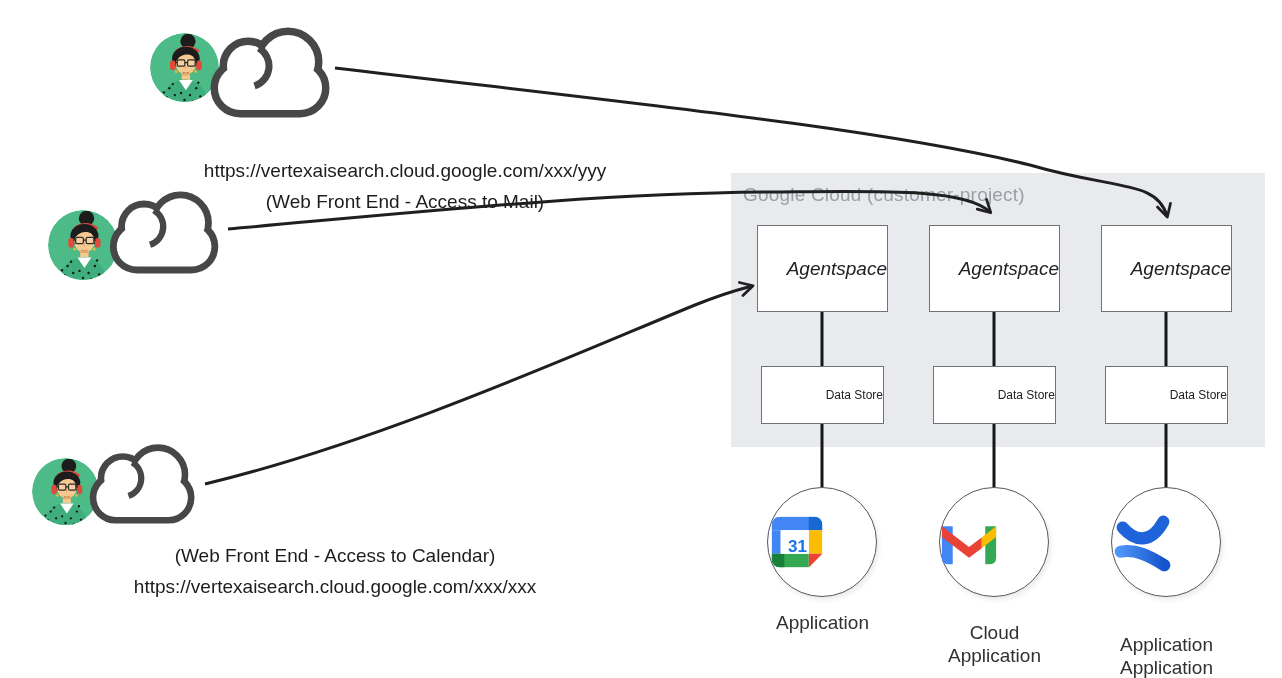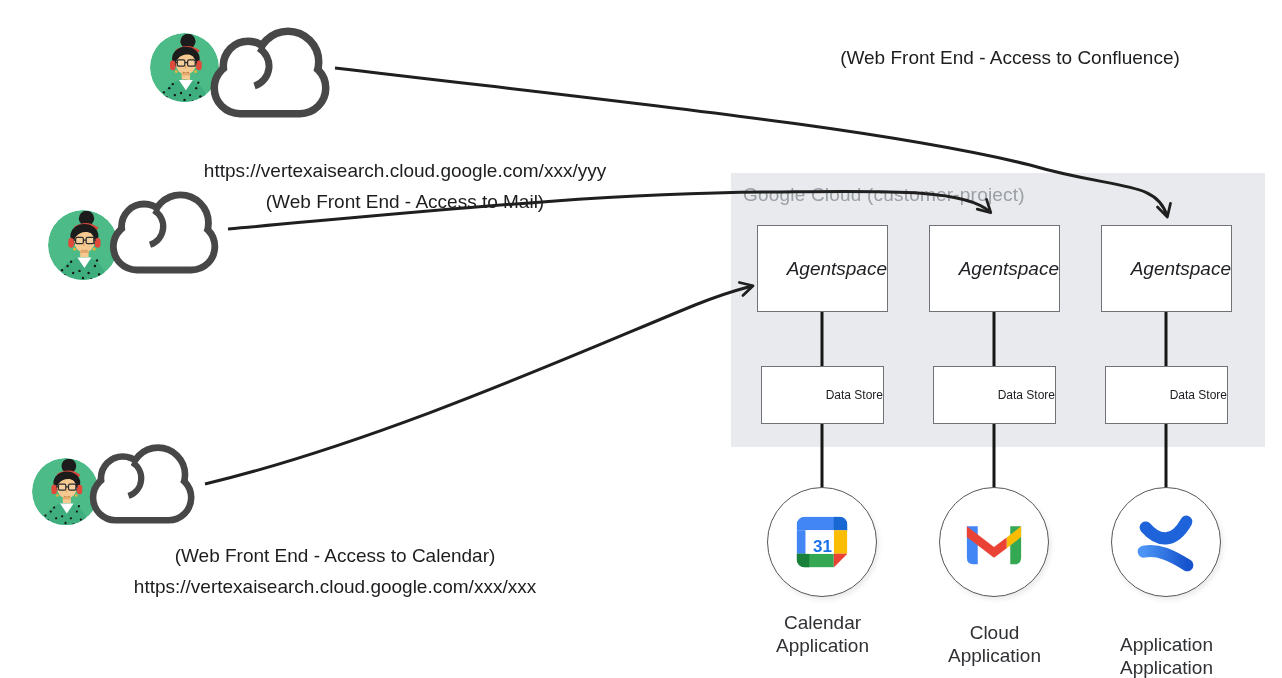--- a/index.html
+++ b/index.html
@@ -11,21 +11,21 @@
   .panel{position:absolute;left:731px;top:173px;width:534px;height:274px;background:#e8eaed;}
   .panel-title{position:absolute;left:12px;top:11px;font-size:19px;letter-spacing:.2px;color:#9aa0a6;white-space:nowrap;}
   .box{
     position:absolute;background:#ffffff;border:1.5px solid #6f7377;box-sizing:border-box;
     display:flex;align-items:center;justify-content:flex-end;color:#202124;z-index:6;
   }
   .agent{font-style:italic;font-size:19px;}
   .store{font-size:12px;}
   .circle{
     position:absolute;width:110px;height:110px;border-radius:50%;background:#ffffff;
-    border:1.4px solid #54585c;box-sizing:border-box;display:flex;align-items:center;justify-content:center;
+    border:1.4px solid #54585c;box-sizing:border-box;display:flex;align-items:center;justify-content:flex-start;
     z-index:6;box-shadow:2px 3px 5px rgba(0,0,0,0.08);
   }
   .applabel{position:absolute;width:171px;text-align:center;font-size:19px;line-height:23px;color:#2f3134;z-index:6;}
   .urlblock{position:absolute;text-align:center;font-size:19px;line-height:31px;color:#1c1d1f;z-index:4;white-space:nowrap;}
   .usergroup{position:absolute;z-index:4;}
   .usergroup .avatar{position:absolute;z-index:1;}
   .usergroup .cloud{position:absolute;z-index:2;}
   svg{display:block;}
   .lines{z-index:5;pointer-events:none;}
 </style>
@@ -173,21 +173,20 @@
   <div class="usergroup" style="left:32px;top:443px;width:172px;height:90px;">
     <svg class="avatar" style="left:0;top:15px;" width="67" height="67">
         <use href="#sym-avatar"></use>
       </svg>
     <svg class="cloud" style="left:52px;top:0;" width="118" height="81">
         <use href="#sym-cloud"></use>
       </svg>
   </div>
 
   <div class="urlblock" style="left:780px;top:42px;width:460px;">
-    <div>(Web Front End - Access to Confluence)</div>
   </div>
   <div class="urlblock" style="left:180px;top:155px;width:450px;">
     <div>https://vertexaisearch.cloud.google.com/xxx/yyy</div>
     <div>(Web Front End - Access to Mail)</div>
   </div>
   <div class="urlblock" style="left:110px;top:540px;width:450px;">
     <div>(Web Front End - Access to Calendar)</div>
     <div>https://vertexaisearch.cloud.google.com/xxx/xxx</div>
   </div>
 
@@ -197,21 +196,20 @@
   <div class="box store" style="left:761px;top:366px;width:123px;height:58px;">
     <span>Data Store</span>
   </div>
   <div class="circle" style="left:767px;top:487px;">
     <svg width="58" height="58">
       <use href="#sym-calendar"></use>
       <text x="29.5" y="39" text-anchor="middle" font-family="Liberation Sans, sans-serif" font-size="17" font-weight="bold" fill="#1a73e8">31</text>
     </svg>
   </div>
   <div class="applabel" style="left:737px;top:611px;">
-    <div>Calendar</div>
     <div>Application</div>
   </div>
 
   <div class="box agent" style="left:929px;top:225px;width:131px;height:87px;">
     <span>Agentspace</span>
   </div>
   <div class="box store" style="left:933px;top:366px;width:123px;height:58px;">
     <span>Data Store</span>
   </div>
   <div class="circle" style="left:939px;top:487px;">

